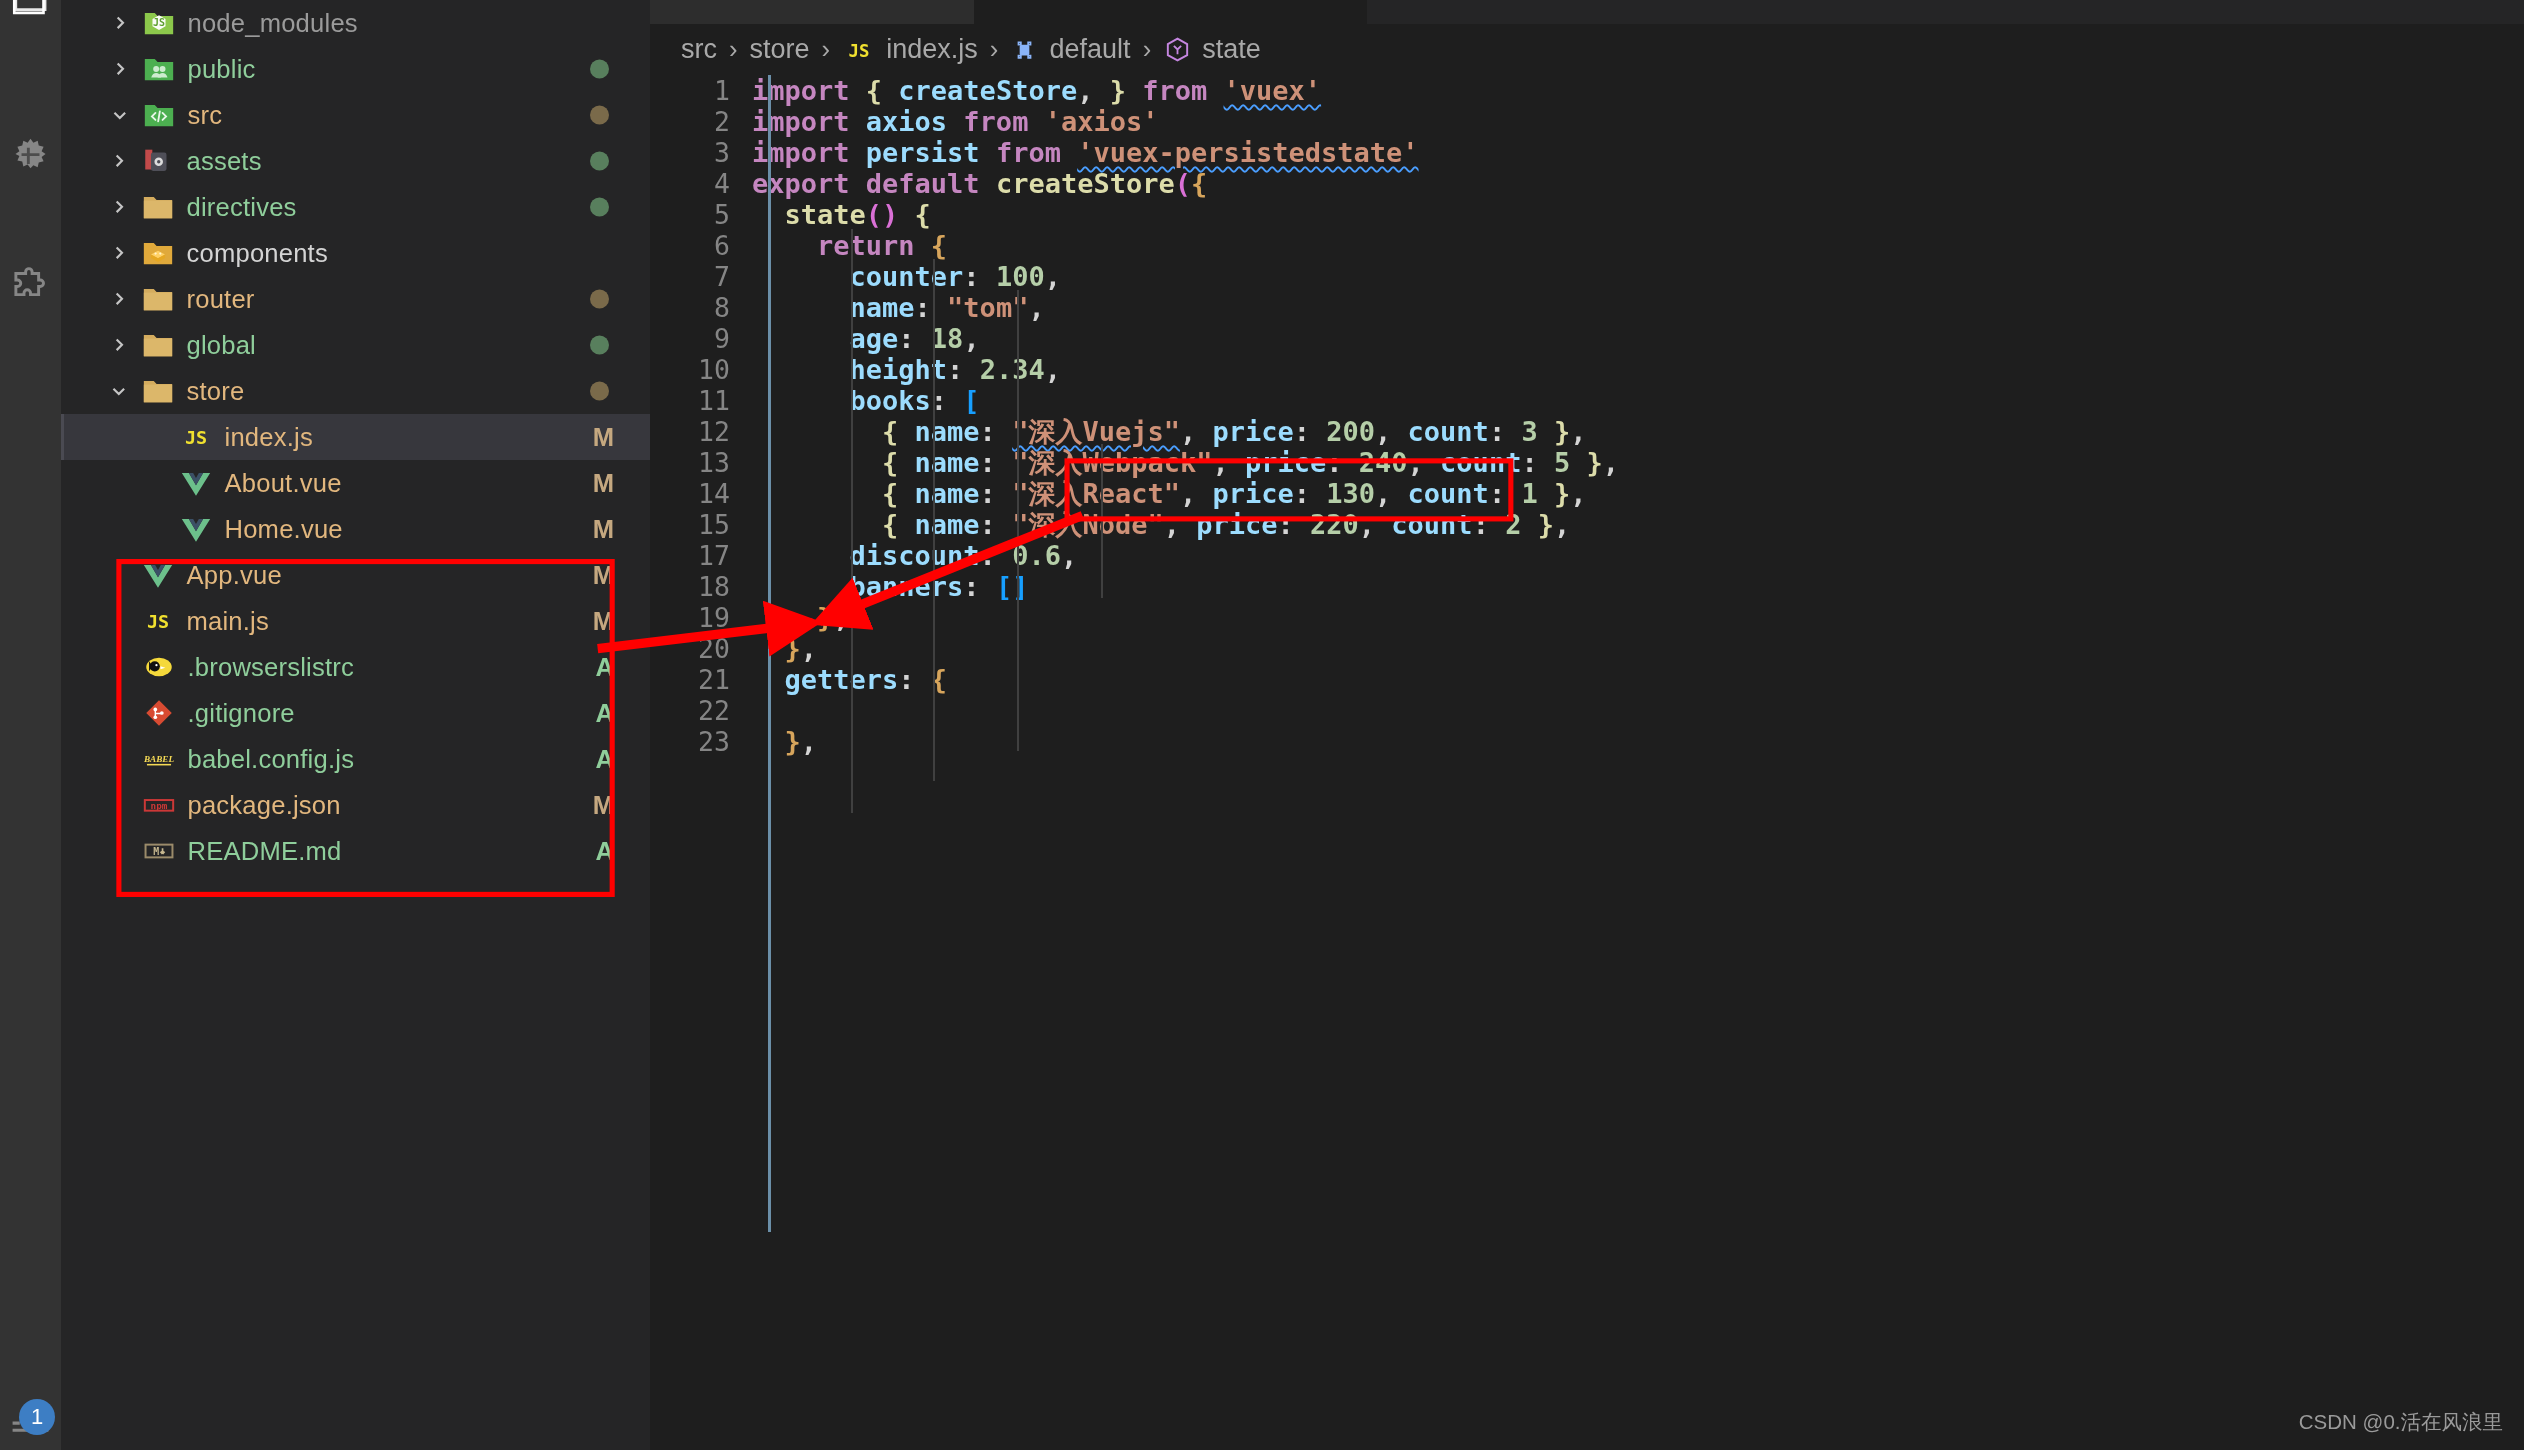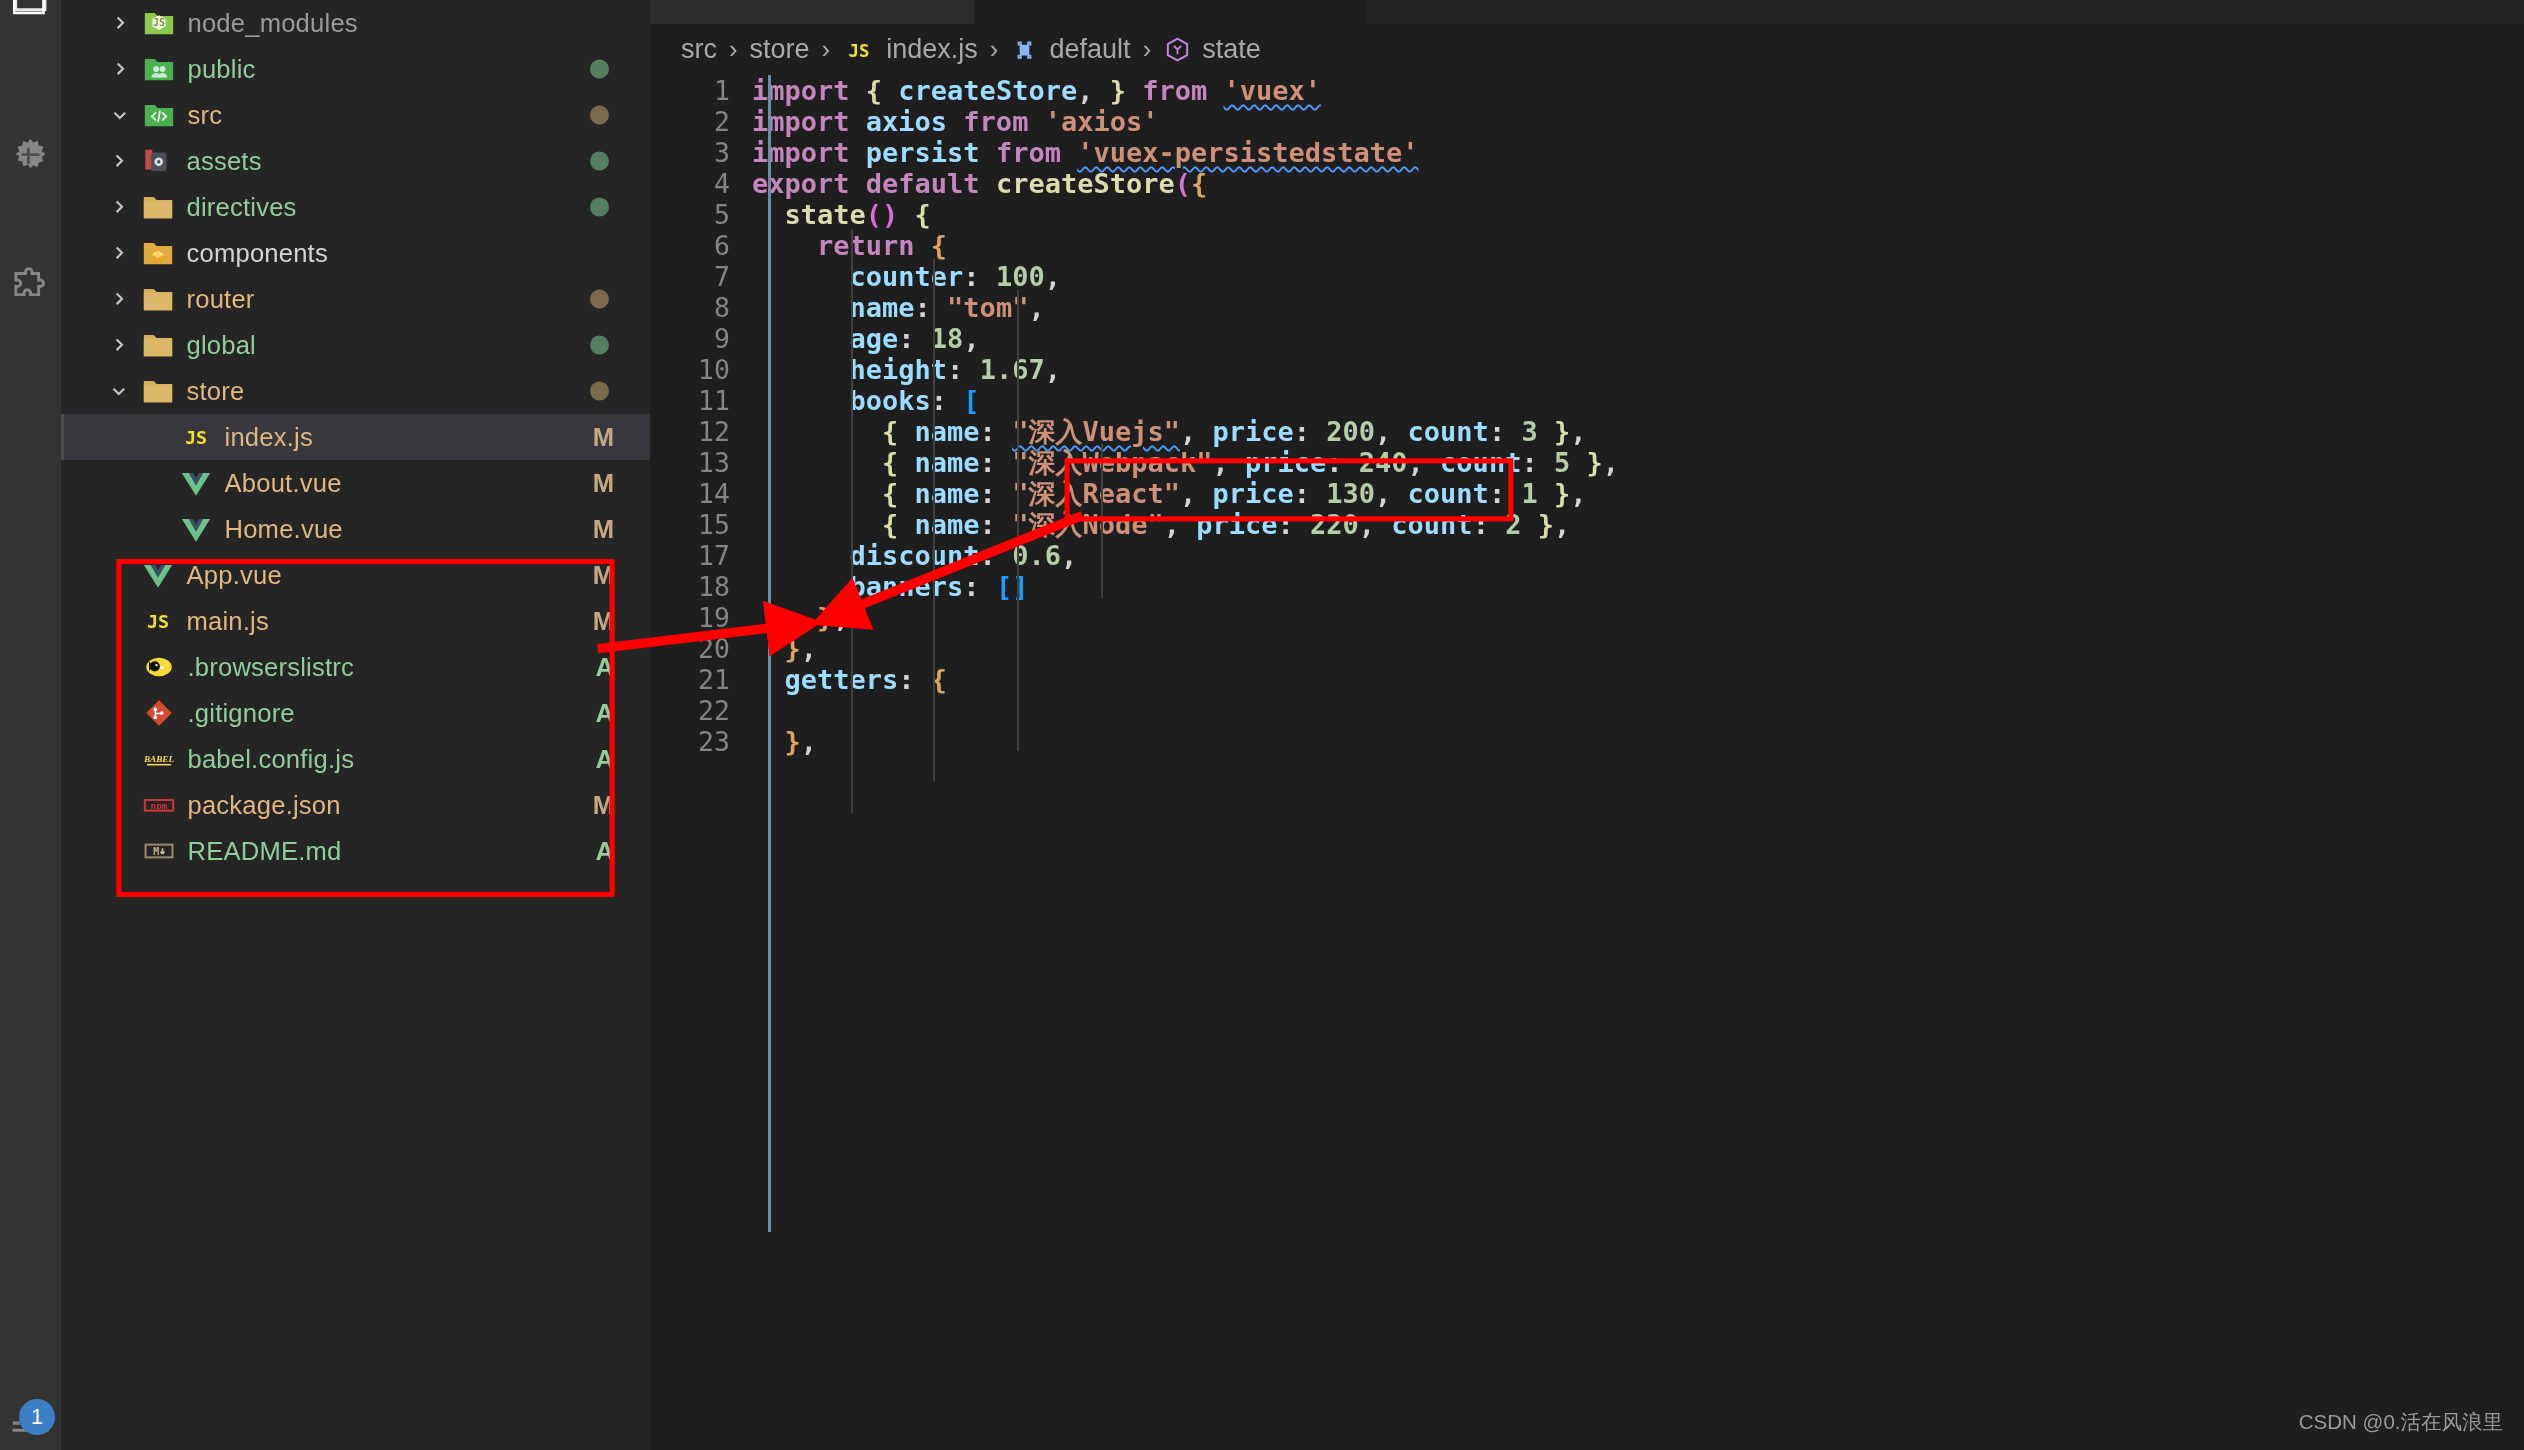--- a/index.html
+++ b/index.html
@@ -543,21 +543,21 @@
         <div class="cline">
           <span class="lnum">8</span>
           <span class="ctext">&nbsp;&nbsp;&nbsp;&nbsp;&nbsp;&nbsp;<span class="id">name</span><span class="op">:</span>&nbsp;<span class="st">"tom"</span><span class="op">,</span></span>
         </div>
         <div class="cline">
           <span class="lnum">9</span>
           <span class="ctext">&nbsp;&nbsp;&nbsp;&nbsp;&nbsp;&nbsp;<span class="id">age</span><span class="op">:</span>&nbsp;<span class="nu">18</span><span class="op">,</span></span>
         </div>
         <div class="cline">
           <span class="lnum">10</span>
-          <span class="ctext">&nbsp;&nbsp;&nbsp;&nbsp;&nbsp;&nbsp;<span class="id">height</span><span class="op">:</span>&nbsp;<span class="nu">1.67</span><span class="op">,</span></span>
+          <span class="ctext">&nbsp;&nbsp;&nbsp;&nbsp;&nbsp;&nbsp;<span class="id">height</span><span class="op">:</span>&nbsp;<span class="nu">2.34</span><span class="op">,</span></span>
         </div>
         <div class="cline">
           <span class="lnum">11</span>
           <span class="ctext">&nbsp;&nbsp;&nbsp;&nbsp;&nbsp;&nbsp;<span class="id">books</span><span class="op">:</span>&nbsp;<span class="bb">[</span></span>
         </div>
         <div class="cline">
           <span class="lnum">12</span>
           <span class="ctext">&nbsp;&nbsp;&nbsp;&nbsp;&nbsp;&nbsp;&nbsp;&nbsp;<span class="by">{</span>&nbsp;<span class="id">name</span><span class="op">:</span>&nbsp;<span class="st squiggle">"深入Vuejs"</span><span class="op">,</span>&nbsp;<span class="id">price</span><span class="op">:</span>&nbsp;<span class="nu">200</span><span class="op">,</span>&nbsp;<span class="id">count</span><span class="op">:</span>&nbsp;<span class="nu">3</span>&nbsp;<span class="by">}</span><span class="op">,</span></span>
         </div>
         <div class="cline">

